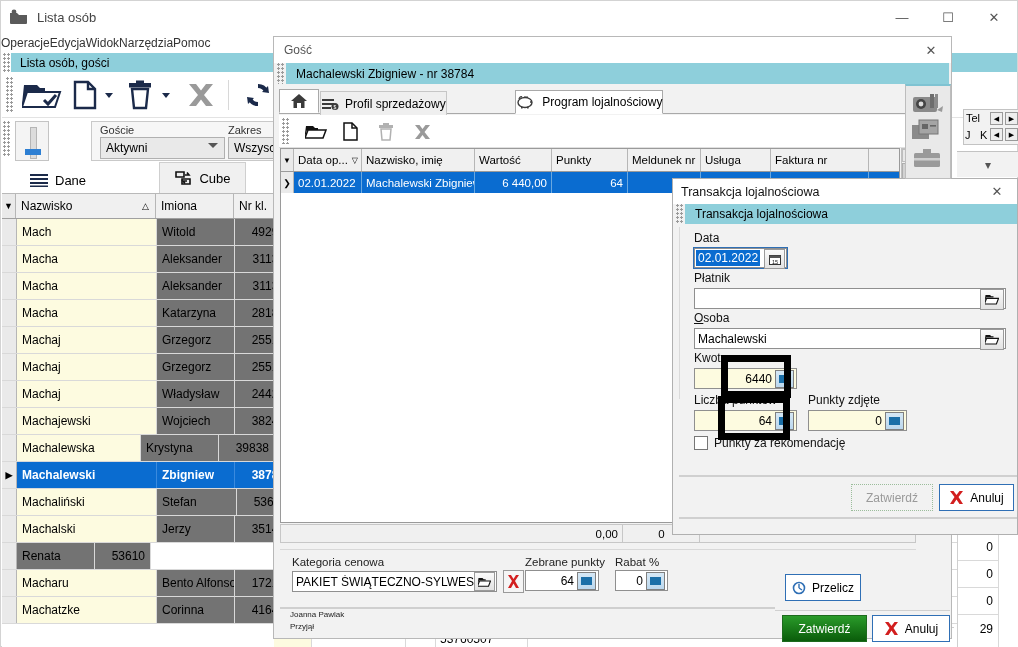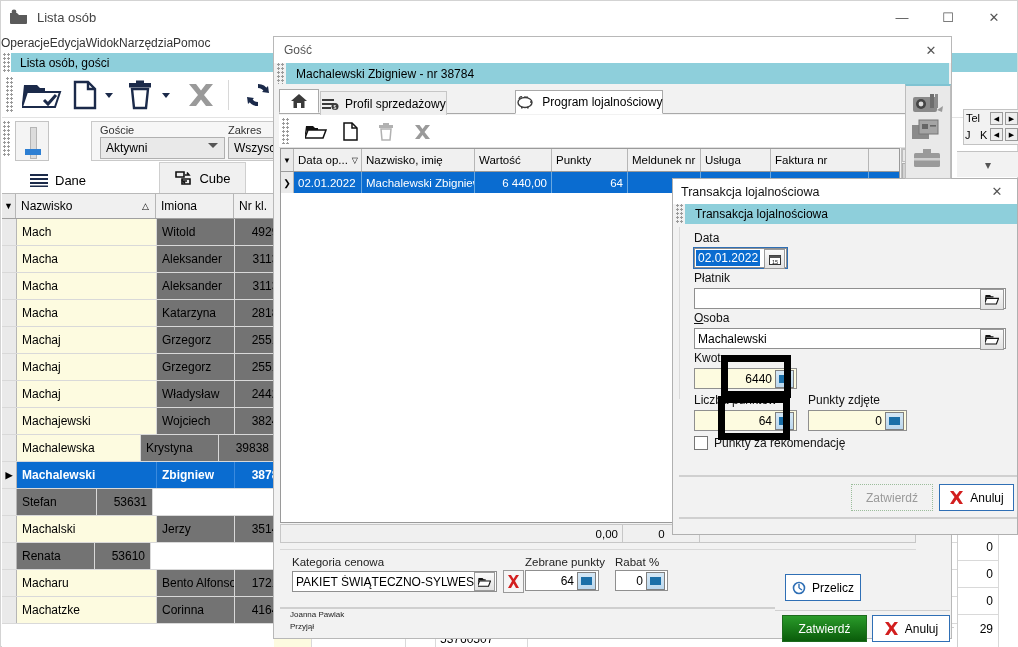--- a/index.html
+++ b/index.html
@@ -507,20 +507,21 @@
           </div>
           <div class="grow gsel">
             <div class="rowmark" style="background: rgb(234, 234, 234); color: rgb(0, 0, 0);">▶</div>
             <div class="gc " style="width: 140px;">Machalewski</div>
             <div class="gc " style="width: 78px;">Zbigniew</div>
             <div class="gc num " style="width: 56px;">38784</div>
             <div class="gc" style="flex: 1 1 0%;"></div>
           </div>
           <div class="grow">
             <div class="rowmark"></div>
+            <div class="gc cell-yellow" style="width: 140px;">Machaliński</div>
             <div class="gc cell-white" style="width: 80px;">Stefan</div>
             <div class="gc num cell-white" style="width: 56px;">53631</div>
             <div class="gc" style="flex: 1 1 0%;"></div>
           </div>
           <div class="grow">
             <div class="rowmark"></div>
             <div class="gc cell-yellow" style="width: 140px;">Machalski</div>
             <div class="gc cell-white" style="width: 78px;">Jerzy</div>
             <div class="gc num cell-white" style="width: 56px;">35141</div>
             <div class="gc" style="flex: 1 1 0%;"></div>

